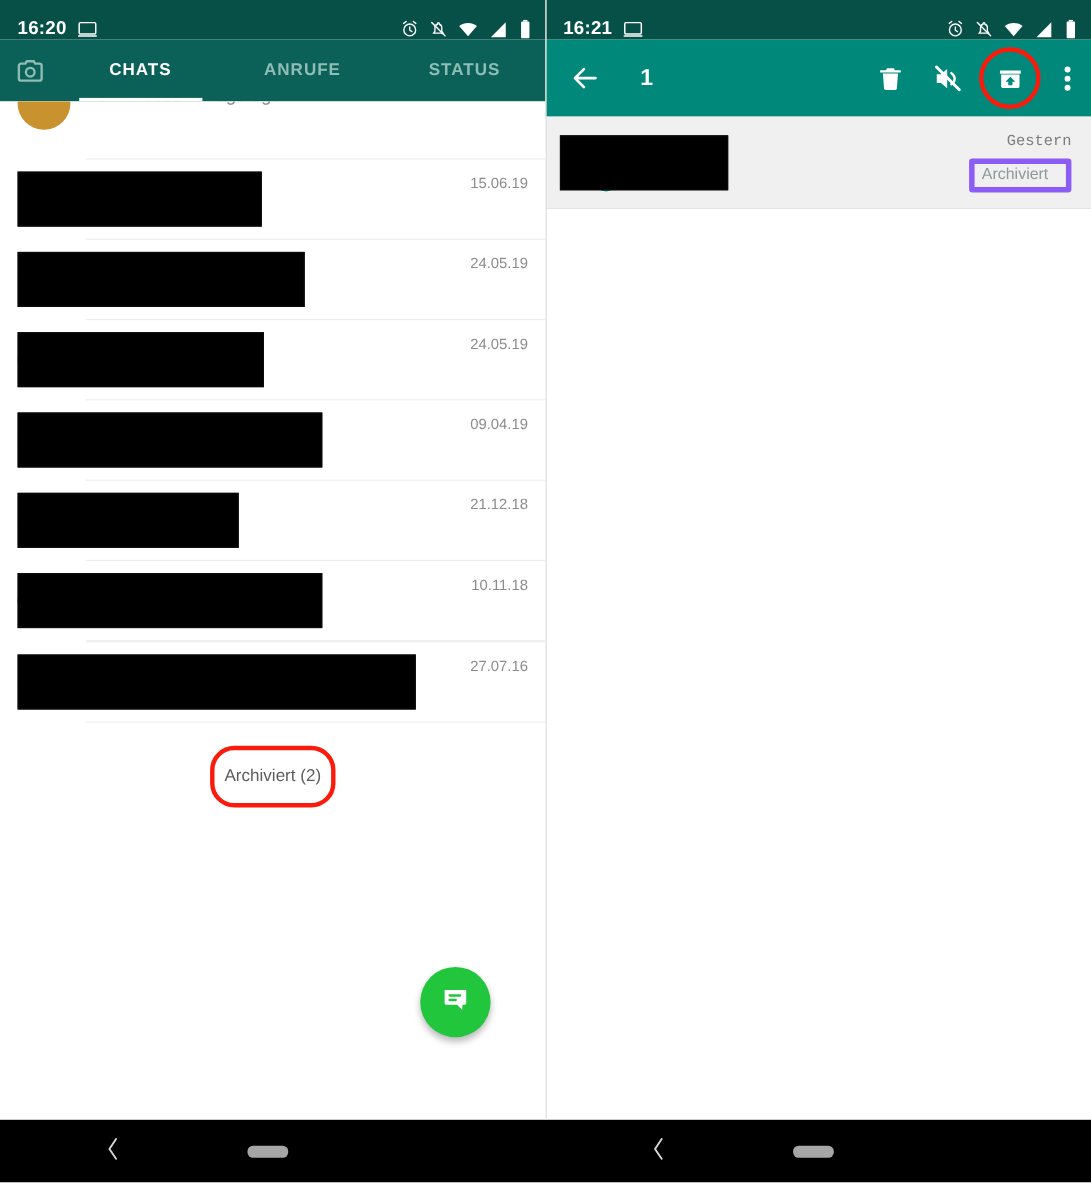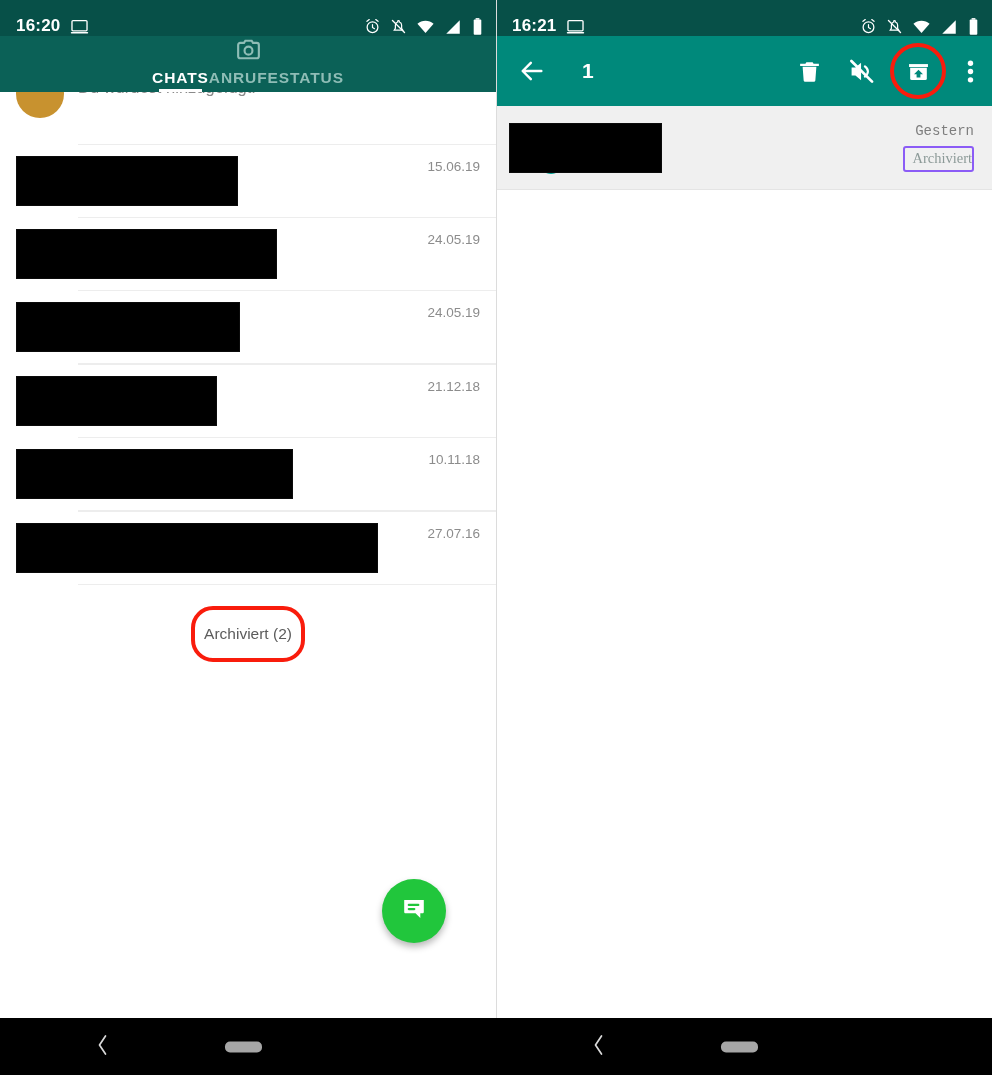--- a/index.html
+++ b/index.html
@@ -29,21 +29,21 @@
     color:#ffffff;
   }
   .statusbar .cast { margin-left: 10px; display:flex; align-items:center; }
   .statusbar .sb-right { margin-left:auto; display:flex; align-items:center; gap:9px; }
   .sb-ico { display:flex; align-items:center; justify-content:center; }
 
   
   .appbar {
     position: relative; height: 56px; width: 100%;
     background: #0B6157;
-    display: flex; align-items: center; flex-direction: column;
+    display: flex; align-items: center;
   }
   .appbar .cam { width: 54px; display:flex; align-items:center; justify-content:center; }
   .tabs { flex:1; display:flex; align-items:center; height:100%; }
   .tab {
     flex: 1; text-align: center; font-size: 15.5px; font-weight: bold;
     letter-spacing: 0.9px; color: #8FBDB6; height:100%;
     display:flex; align-items:center; justify-content:center;
     position: relative;
   }
   .tab.active { color: #ffffff; }
@@ -120,22 +120,22 @@
   .sel-check {
     position:absolute; width: 22px; height: 22px; border-radius:50%;
     background:#00A294; right:-2px; bottom:-2px;
     display:flex; align-items:center; justify-content:center;
   }
   .sel-main { flex:1; min-width:0; }
   .sel-sub { font-size:16.5px; color:#7A7A7A; margin-top:6px; display:flex; align-items:center; gap:3px;}
   .sel-right { display:flex; flex-direction:column; align-items:flex-end; gap:7px; }
   .sel-time { font-size:14px; color:#7E7E7E;font-family:Liberation Mono, monospace; }
   .badge {
-    font-size:14.5px; color:#8C9A98; border:2px solid #8b5cf6; border-radius:3px;
-    padding: 2px 0 3px 7px; background: transparent; font-family: Liberation Serif, serif;
+    font-size:14.5px; color:#8C9A98; border:5px solid #8b5cf6; border-radius:3px;
+    padding: 2px 16px 3px 7px; background: transparent;
   }
 
   
   .navbars {
     position:absolute; left:0; bottom:0; width:992px; height:57px;
     background:#000; display:flex;
   }
   .navhalf { width:496px; height:100%; position:relative; display:flex; align-items:center; }
   .nav-back { position:absolute; left: 95px; top:50%; transform:translateY(-50%); }
   .nav-home {
@@ -247,20 +247,29 @@
           <div class="row" style="height: 72px; position: relative;">
             <div class="avatar" style="background: rgb(192, 138, 74);"></div>
             <div class="row-main">
               <div class="row-title"></div>
               <div class="row-sub">gefügt.</div>
             </div>
             <div class="row-time">24.05.19</div>
             <span class="redact" style="left: 16px; top: 11px; width: 224px; height: 50px;"></span>
           </div>
           <div class="divider"></div>
+          <div class="row" style="height: 72px; position: relative;">
+            <div class="avatar" style="background: rgb(221, 228, 234);"></div>
+            <div class="row-main">
+              <div class="row-title"></div>
+              <div class="row-sub"></div>
+            </div>
+            <div class="row-time">09.04.19</div>
+            <span class="redact" style="left: 16px; top: 11px; width: 277px; height: 50px;"></span>
+          </div>
           <div class="divider"></div>
           <div class="row" style="height: 72px; position: relative;">
             <div class="avatar" style="background: rgb(221, 228, 234);"></div>
             <div class="row-main">
               <div class="row-title"></div>
               <div class="row-sub">zugefügt.</div>
             </div>
             <div class="row-time">21.12.18</div>
             <span class="redact" style="left: 16px; top: 11px; width: 201px; height: 50px;"></span>
           </div>

